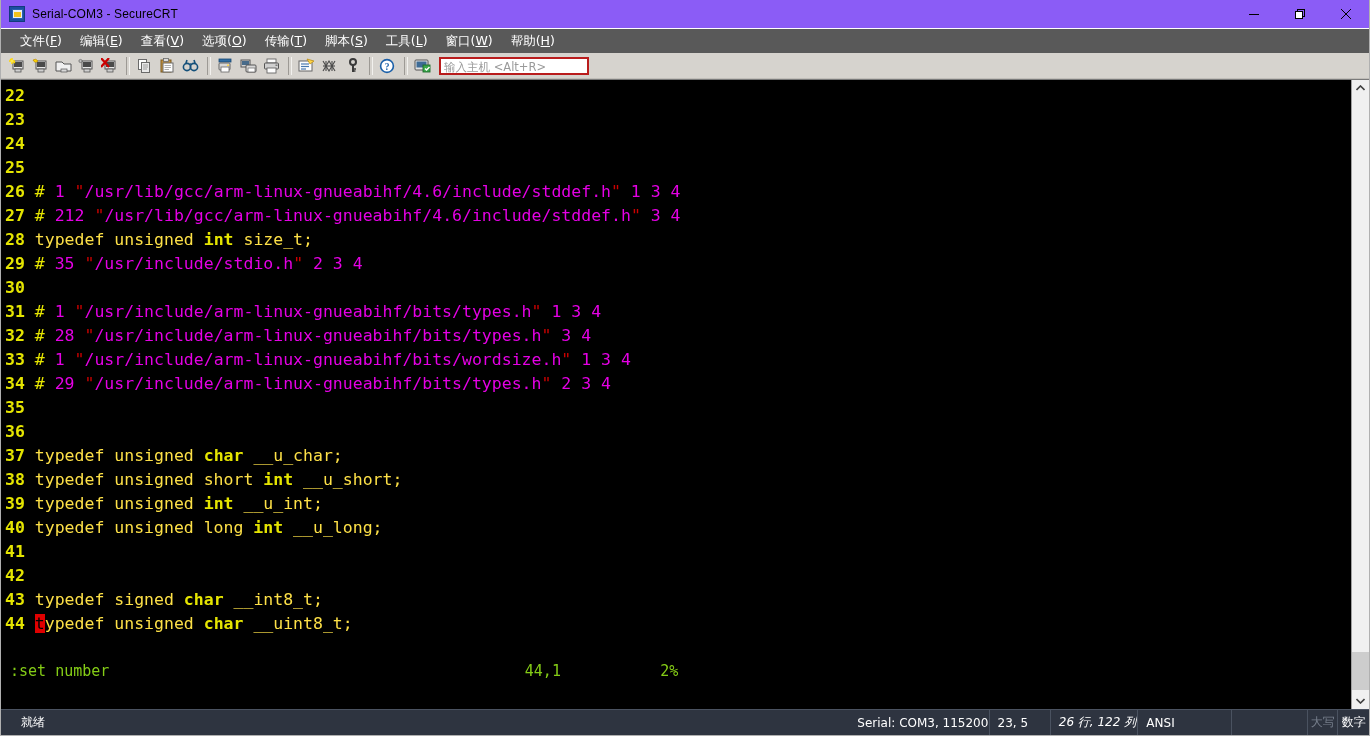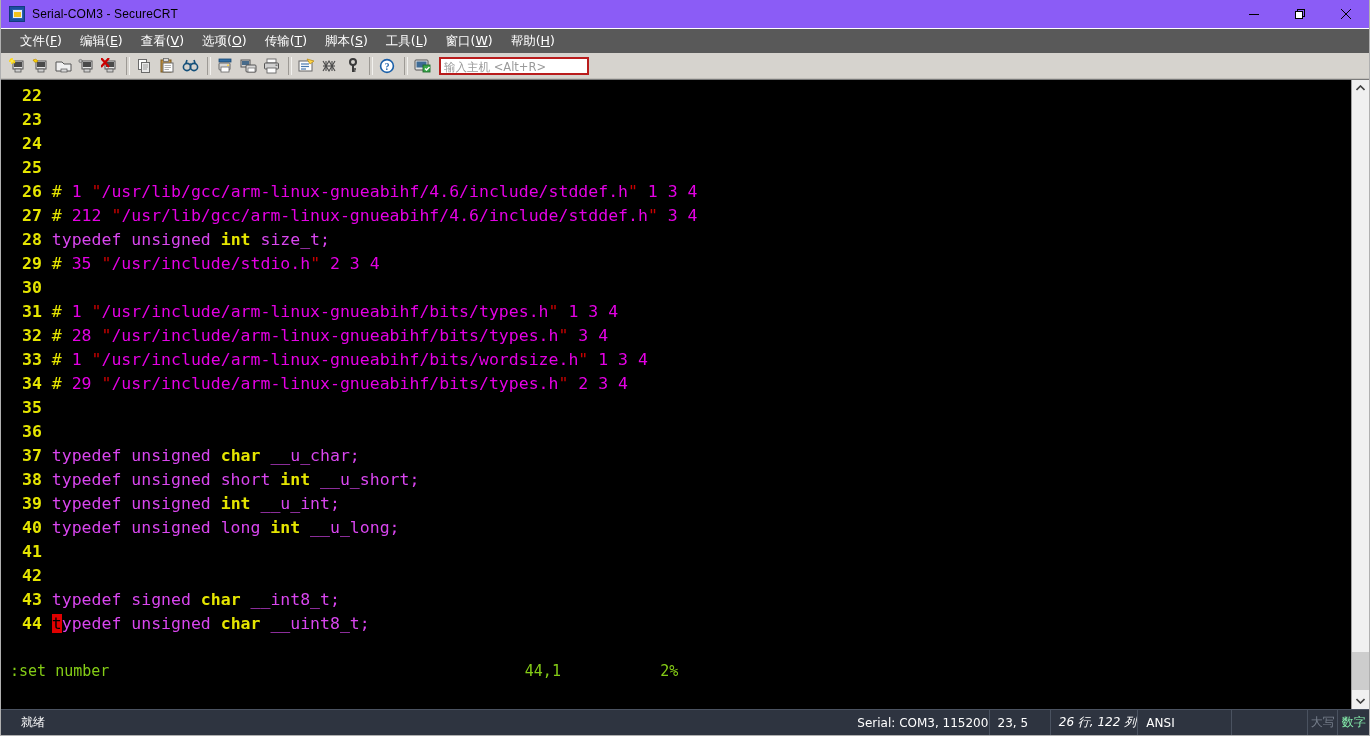--- a/index.html
+++ b/index.html
@@ -154,34 +154,34 @@
     flex: 1 1 auto;
     display: flex;
     background: #000000;
     position: relative;
     border-top: 1px solid #7a7a7a;
     overflow: hidden;
   }
   .term {
     flex: 1 1 auto;
     background: #000000;
-    padding: 4px 0 0 21px;
+    padding: 4px 0 0 4px;
     box-sizing: border-box;
     font-family: "DejaVu Sans Mono", "Liberation Mono", monospace;
     font-size: 16.5px;
     line-height: 24px;
     color: #d0d0d0;
     overflow: hidden;
     white-space: pre;
     position: relative;
   }
   .tline { height: 24px; white-space: pre; }
   .lnum { color: #e5e500; font-weight: bold; }
   .kw   { color: #e5e500; font-weight: bold; }
-  .plain{ color: #d946ef; }
+  .plain{ color: #fde047; }
   .pp   { color: #e500e5; }
   .quote{ color: #cc0000; }
   .hash { color: #e5e500; }
   .cursor {
     background: #e00000;
     color: #000000;
   }
   .statusline {
     position: absolute;
     left: 0; bottom: 26px;
@@ -248,21 +248,21 @@
     box-sizing: border-box;
     border-right: 1px solid #4a5260;
   }
   .sb-ready { width: 900px; border-right: none; padding-left: 20px; }
   .sb-serial { width: 148px; }
   .sb-pos { width: 64px; justify-content: flex-start; }
   .sb-dims { width: 92px; font-style: italic; }
   .sb-enc { width: 98px; }
   .sb-blank { width: 80px; }
   .sb-caps { width: 32px; color: #777f8c; justify-content: center; padding: 8px 4px; }
-  .sb-num { width: 32px; color: #86efac; justify-content: center; padding: 0 4px; border-right: none; }
+  .sb-num { width: 32px; color: #ffffff; justify-content: center; padding: 0 4px; border-right: none; }
 </style>
 </head>
 <body>
 
 <div id="app">
 
   <div class="titlebar">
     <div class="title-icon">
       <div class="ti-outer"></div>
       <div class="ti-inner"></div>

